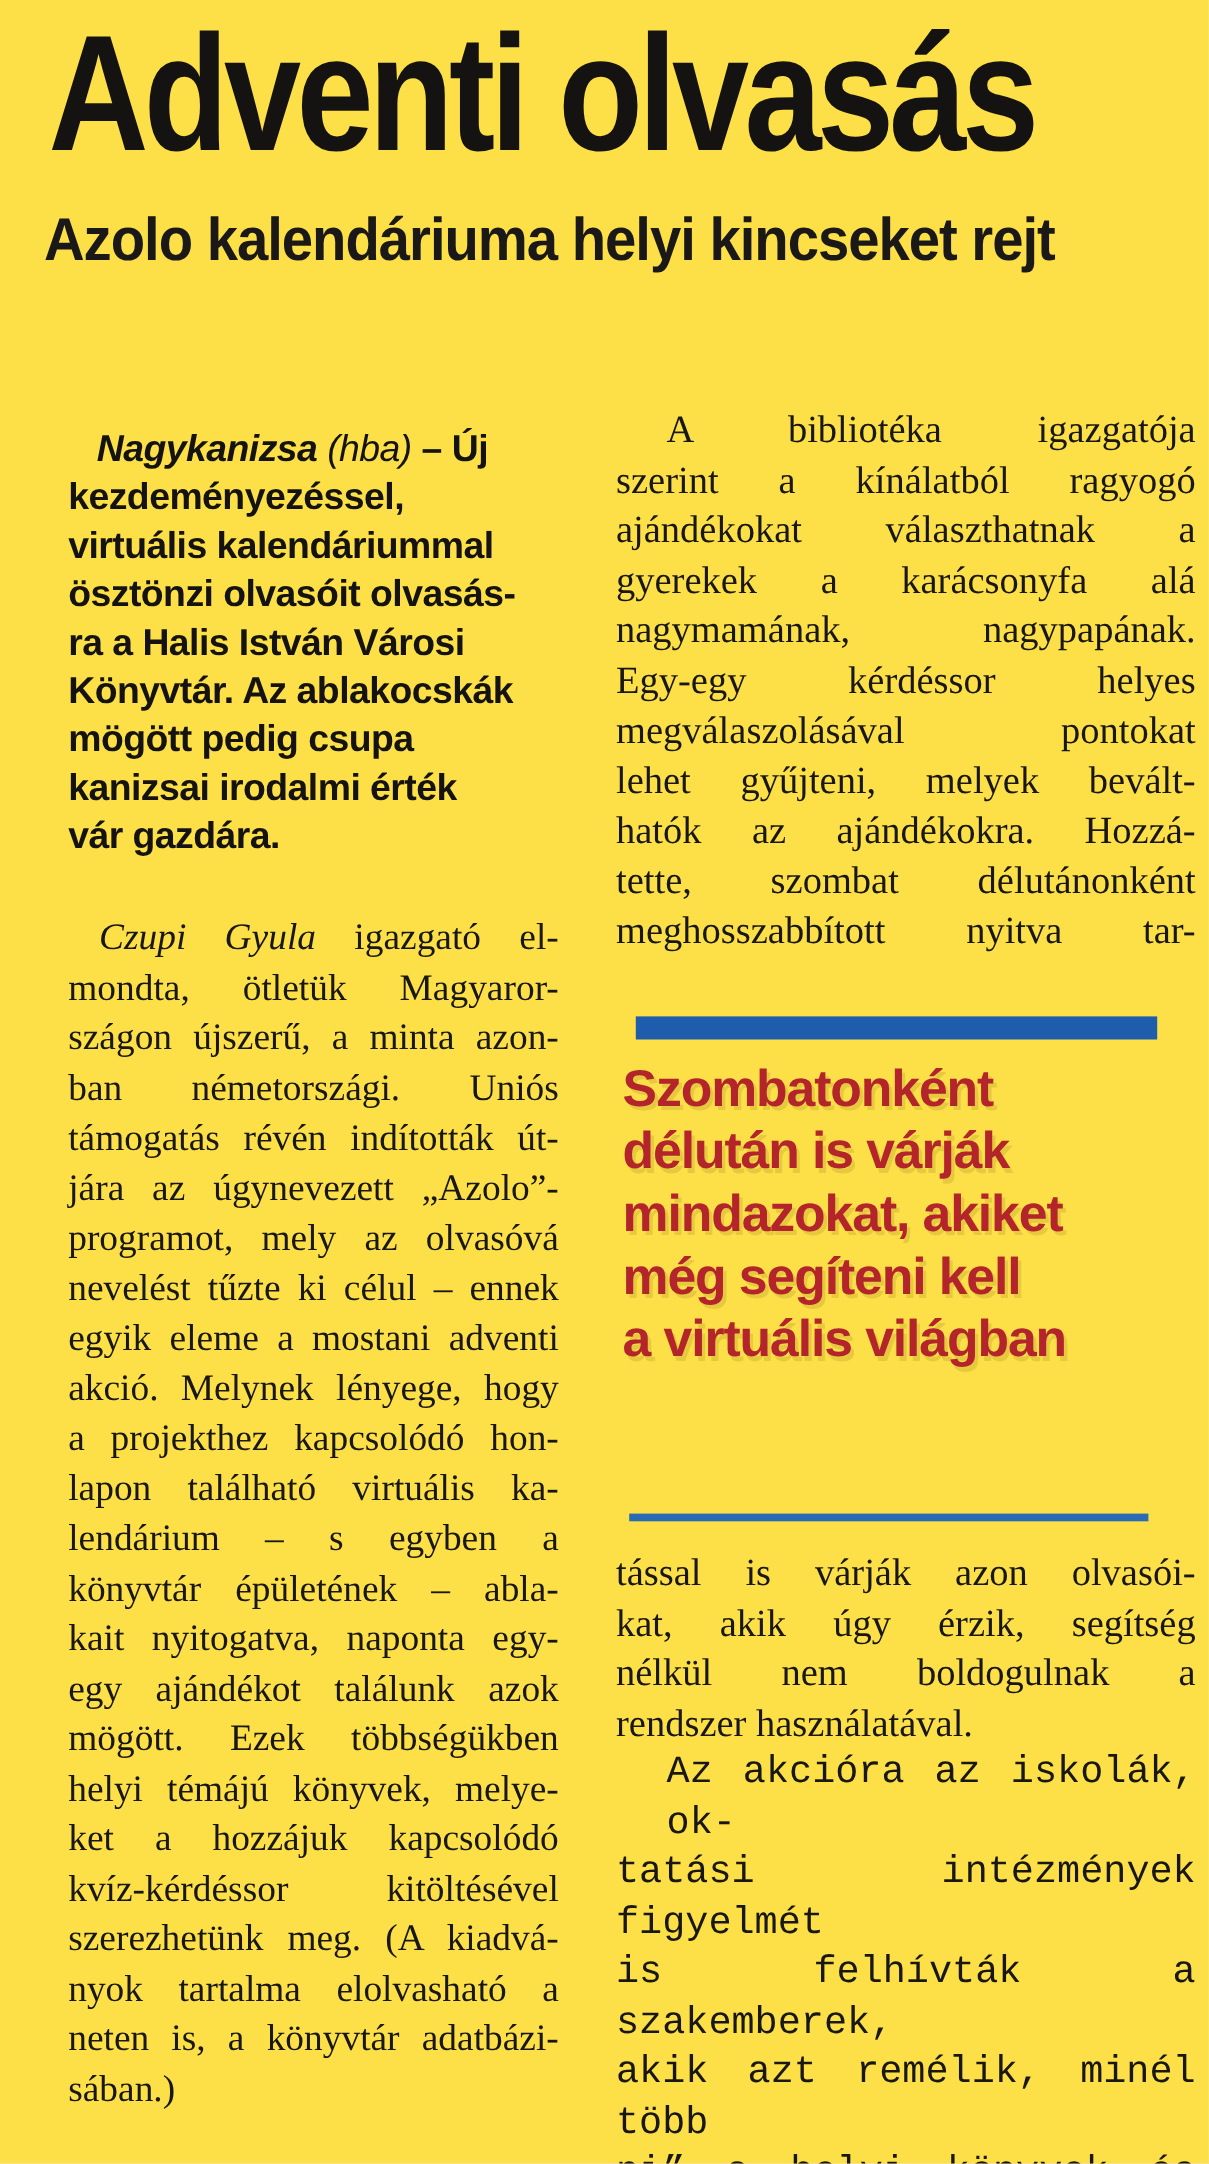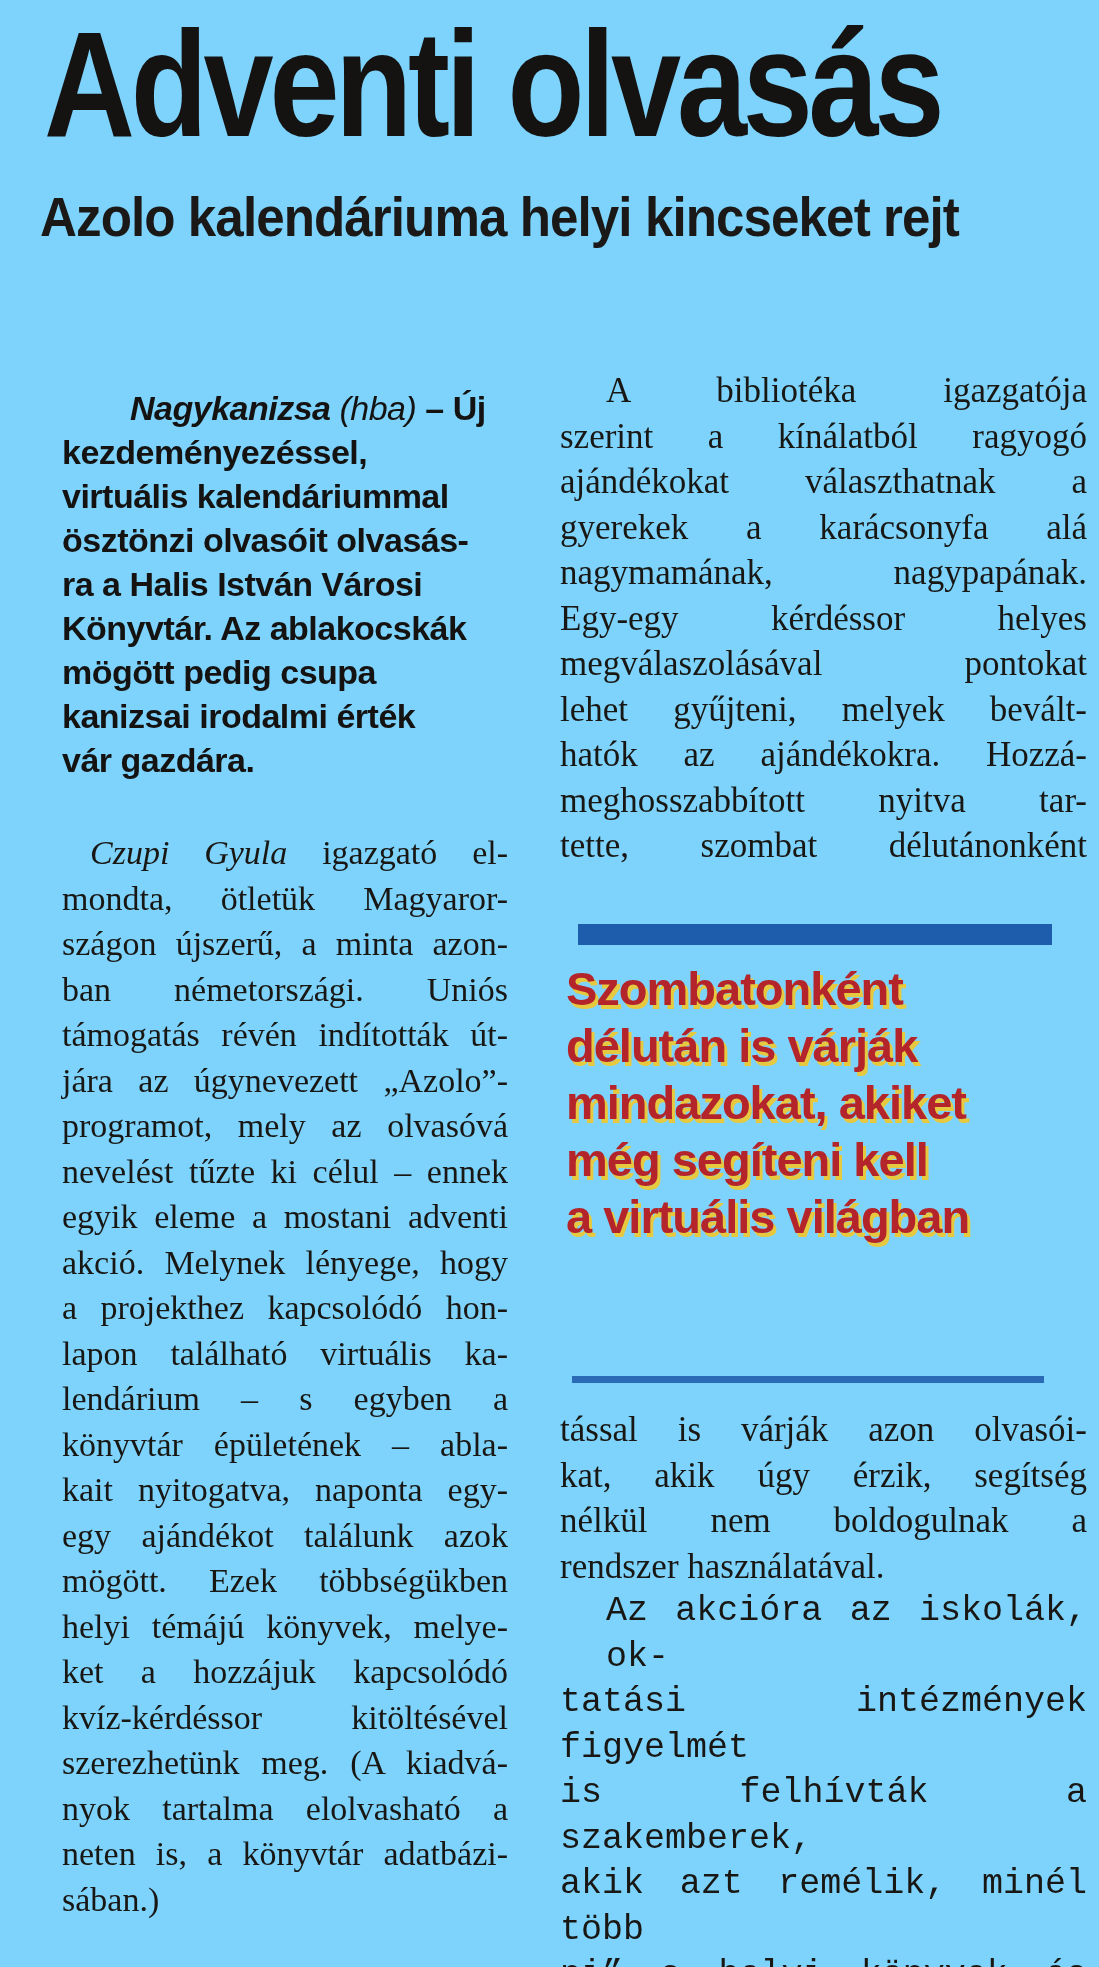--- a/index.html
+++ b/index.html
@@ -1,18 +1,18 @@
 <!DOCTYPE html>
 <html><head>
 <meta charset="utf-8">
 <style>
   html,body { margin:0; padding:0; background:#e8e8e6; }
   .page {
     position:relative; width:1099px; height:1967px;
-    background:#7dd3fc; overflow:hidden;
+    background:#fde047; overflow:hidden;
     font-family:"Liberation Serif", serif;
     color:#1b1a17;
   }
   
   .headline {
     position:absolute; left:44px; top:6px; margin:0;
     font-family:"Liberation Sans", sans-serif;
     font-weight:bold; color:#141312;
     font-size:150px; line-height:1.05; letter-spacing:-5px;
     white-space:nowrap;
@@ -29,21 +29,21 @@
   .subhead .squeeze { display:inline-block; transform:scaleX(.93); transform-origin:left center; }
   
   .lead {
     position:absolute; left:62px; top:386px; width:448px;
     font-family:"Liberation Sans", sans-serif;
     font-weight:bold; font-size:34px; line-height:44px;
     color:#141312; letter-spacing:-0.5px;
   }
   .lead .first { padding-left:26px; }
   .lead .byline { font-weight:normal; font-style:italic; }
-  .lead .loc { font-style:italic;margin-left:42px; }
+  .lead .loc { font-style:italic; }
   
   .body { font-size:34px; line-height:45.5px; color:#181714; }
   .body .line { text-align:justify; text-align-last:justify; }
   .body.end-flush .just-lines .line:last-child { text-align-last:left; }
   .body .jfirst { padding-left:28px; text-align:justify; text-align-last:justify; }
   .body .ital { font-style:italic; }
   .body.indent-first .just-lines .line:first-child { padding-left:46px; }
   .body-left  { position:absolute; left:62px;  top:830px;  width:446px; }
   .rp1        { position:absolute; left:560px; top:368px;  width:527px; font-size:35px; }
   .rp2        { position:absolute; left:560px; top:1407px; width:527px; font-size:35px; }
@@ -127,22 +127,22 @@
     <div class="just-lines">
         <div class="line">A bibliotéka igazgatója</div>
         <div class="line">szerint a kínálatból ragyogó</div>
         <div class="line">ajándékokat választhatnak a</div>
         <div class="line">gyerekek a karácsonyfa alá</div>
         <div class="line">nagymamának, nagypapának.</div>
         <div class="line">Egy-egy kérdéssor helyes</div>
         <div class="line">megválaszolásával pontokat</div>
         <div class="line">lehet gyűjteni, melyek bevált-</div>
         <div class="line">hatók az ajándékokra. Hozzá-</div>
+        <div class="line">tette, szombat délutánonként</div>
         <div class="line">meghosszabbított nyitva tar-</div>
-        <div class="line">tette, szombat délutánonként</div>
       </div>
   </div>
 
   <div class="bar-thick"></div>
 
   <div class="pullquote">
     <div class="pq-lines">
         <div class="line">Szombatonként</div>
         <div class="line">délután is várják</div>
         <div class="line">mindazokat, akiket</div>

